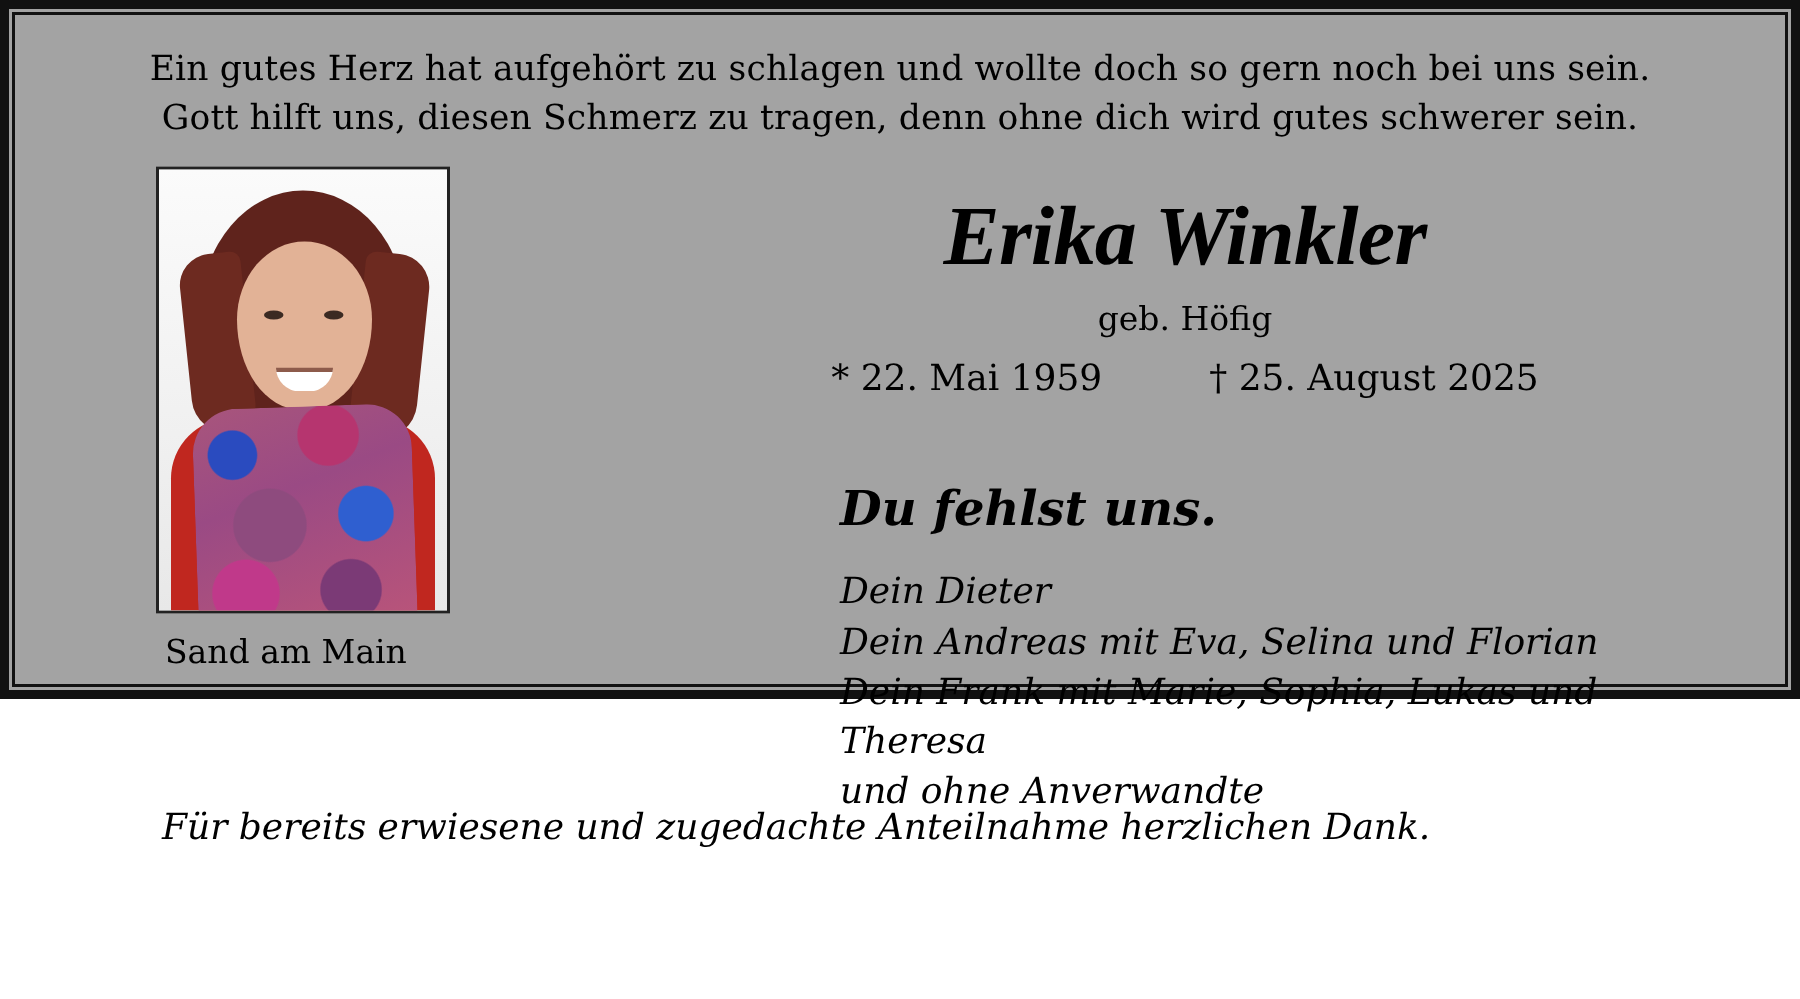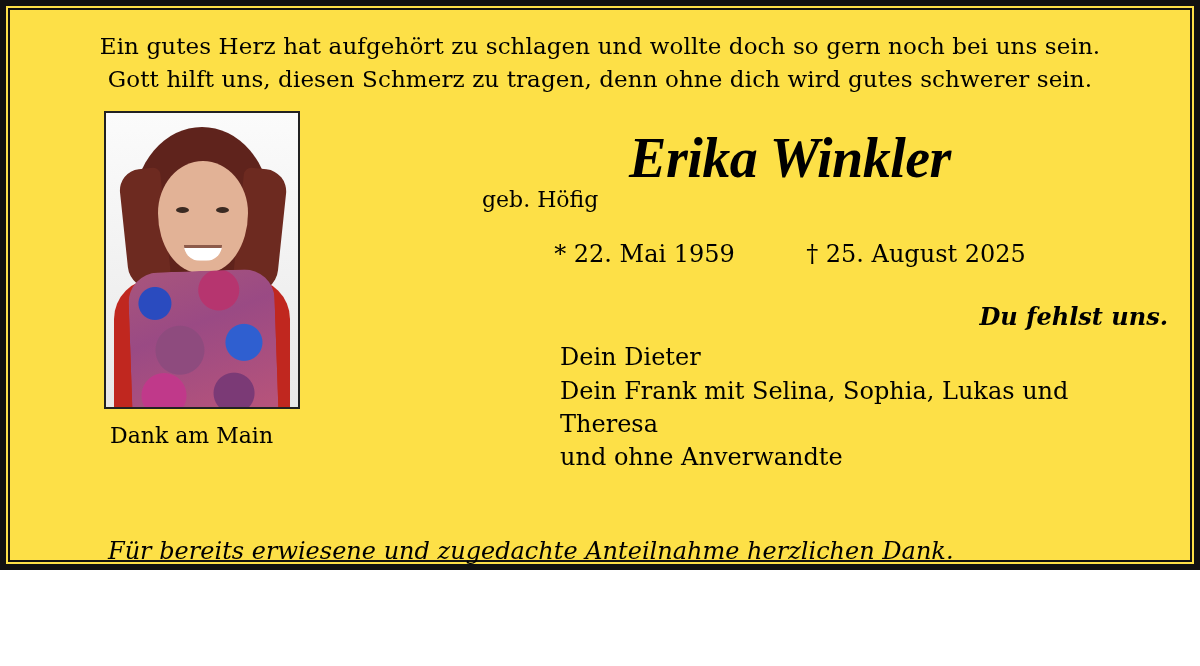--- a/index.html
+++ b/index.html
@@ -10,23 +10,23 @@
   body {
     width: 1200px;
     height: 666px;
     font-family: "Liberation Serif", serif;
     color: #000000;
     overflow: hidden;
   }
   .page {
     position: relative;
     width: 1200px;
-    height: 570px;
-    box-sizing: border-box;
-    background: #fde047;
+    height: 466px;
+    box-sizing: border-box;
+    background: #a3a3a3;
   }
   .outer-frame {
     position: absolute;
     left: 0;
     top: 0;
     right: 0;
     bottom: 0;
     border: 6px solid #111111;
     box-sizing: border-box;
   }
@@ -192,50 +192,51 @@
     font-weight: bold;
     font-style: italic;
     font-size: 56px;
     line-height: 1.05;
     text-align: center;
     margin-top: 18px;
     letter-spacing: -0.5px;
     padding-right: 70px;
   }
   .maiden {
-    text-align: left;
+    text-align: center;
     font-family: "DejaVu Serif", serif;
     font-size: 22px;
+    margin-top: 14px;
     padding-right: 70px;
   }
   .dates {
     text-align: center;
     font-family: "DejaVu Serif", serif;
     font-size: 24px;
-    margin-top: 28px;
+    margin-top: 12px;
     padding-right: 70px;
   }
   .dates .gap {
     display: inline-block;
     width: 56px;
   }
   .missing {
     font-family: "DejaVu Serif", serif;
     font-weight: bold;
     font-style: italic;
-    font-size: 24px;
-    margin-top: 34px;
+    font-size: 32px;
+    margin-top: 54px;
     margin-left: 78px;
-    text-align: right;
   }
   .mourners {
     font-family: "DejaVu Serif", serif;
+    font-style: italic;
     font-size: 24px;
     line-height: 1.38;
-    margin-top: 10px;
+    margin-top: 20px;
     margin-left: 78px;
   }
 
   
   .footer {
     position: absolute;
     left: 96px;
     right: 40px;
     top: 498px;
     font-family: "DejaVu Serif", serif;
@@ -269,35 +270,36 @@
           <div class="ph-hair"></div>
           <div class="ph-hair2"></div>
           <div class="ph-hair3"></div>
           <div class="ph-face"></div>
           <div class="ph-eye-l"></div>
           <div class="ph-eye-r"></div>
           <div class="ph-mouth"></div>
           <div class="ph-shirt"></div>
           <div class="ph-scarf"></div>
         </div>
-        <div class="place">Dank am Main</div>
+        <div class="place">Sand am Main</div>
       </div>
 
       <div class="right-col">
         <div class="name">Erika Winkler</div>
         <div class="maiden">geb. Höfig</div>
         <div class="dates">
           <span>* 22. Mai 1959</span>
           <span class="gap"></span>
           <span>† 25. August 2025</span>
         </div>
         <div class="missing">Du fehlst uns.</div>
         <div class="mourners">
           <div>Dein Dieter</div>
-          <div>Dein Frank mit Selina, Sophia, Lukas und Theresa</div>
+          <div>Dein Andreas mit Eva, Selina und Florian</div>
+          <div>Dein Frank mit Marie, Sophia, Lukas und Theresa</div>
           <div>und ohne Anverwandte</div>
         </div>
       </div>
 
     </div>
 
     <div class="footer">
       <div class="thanks">Für bereits erwiesene und zugedachte Anteilnahme herzlichen Dank.</div>
     </div>
 

